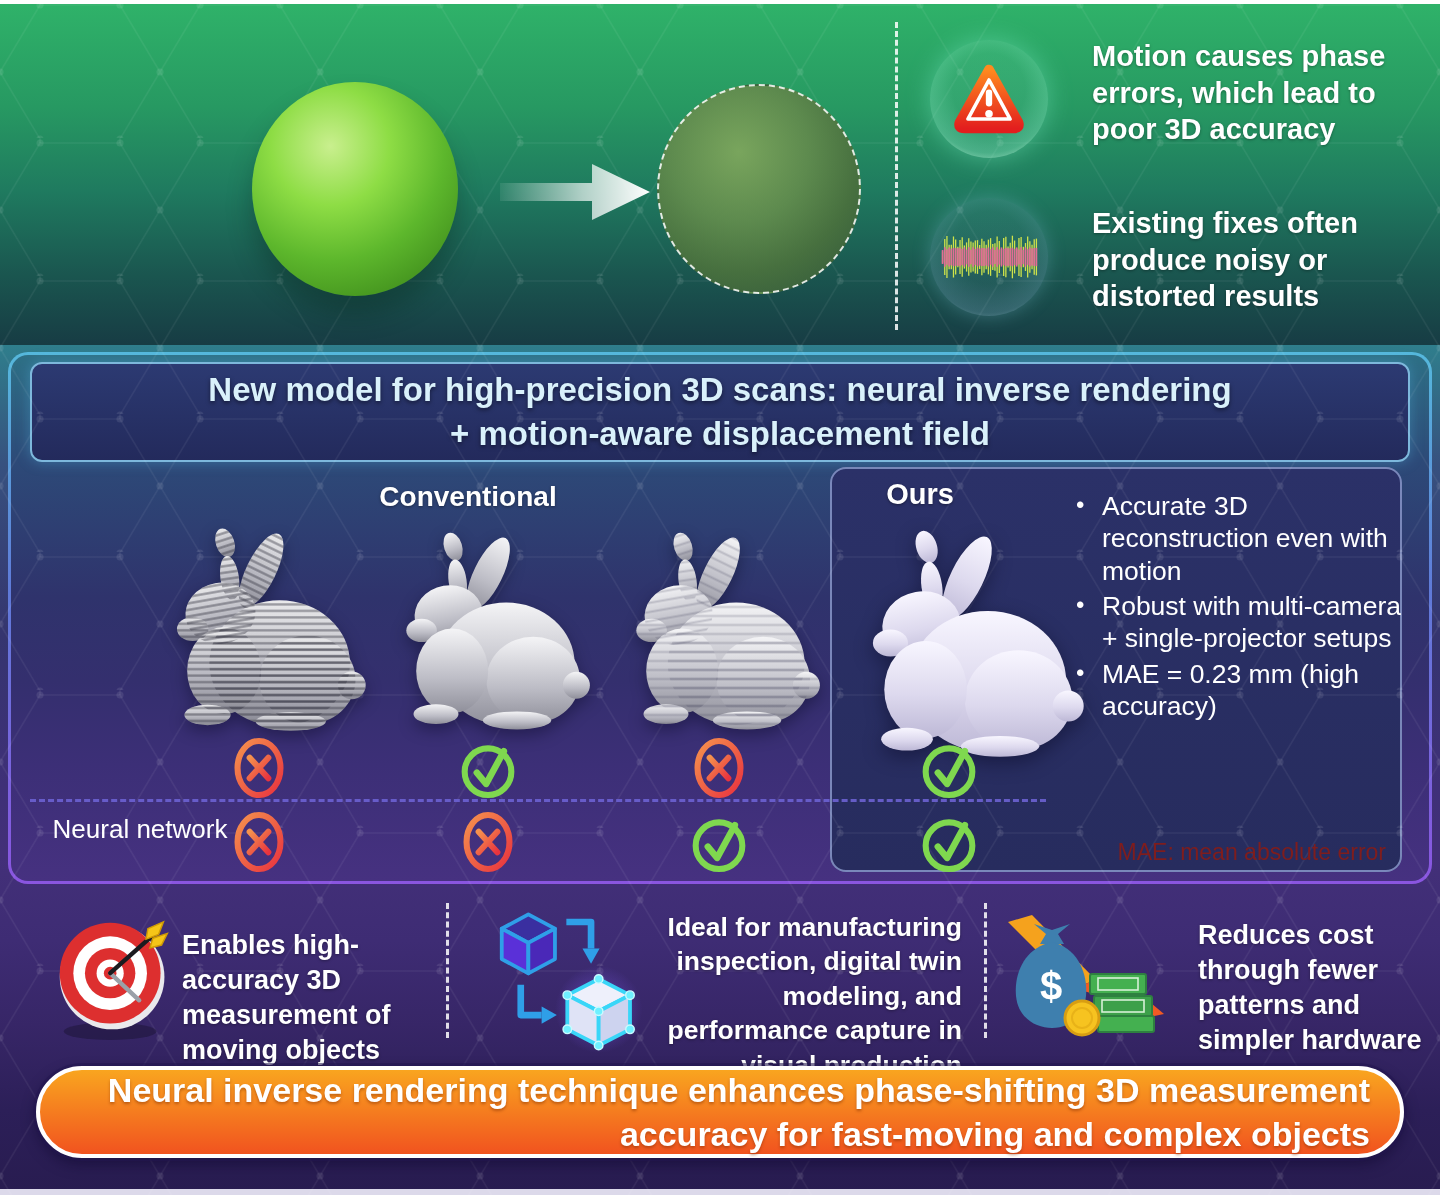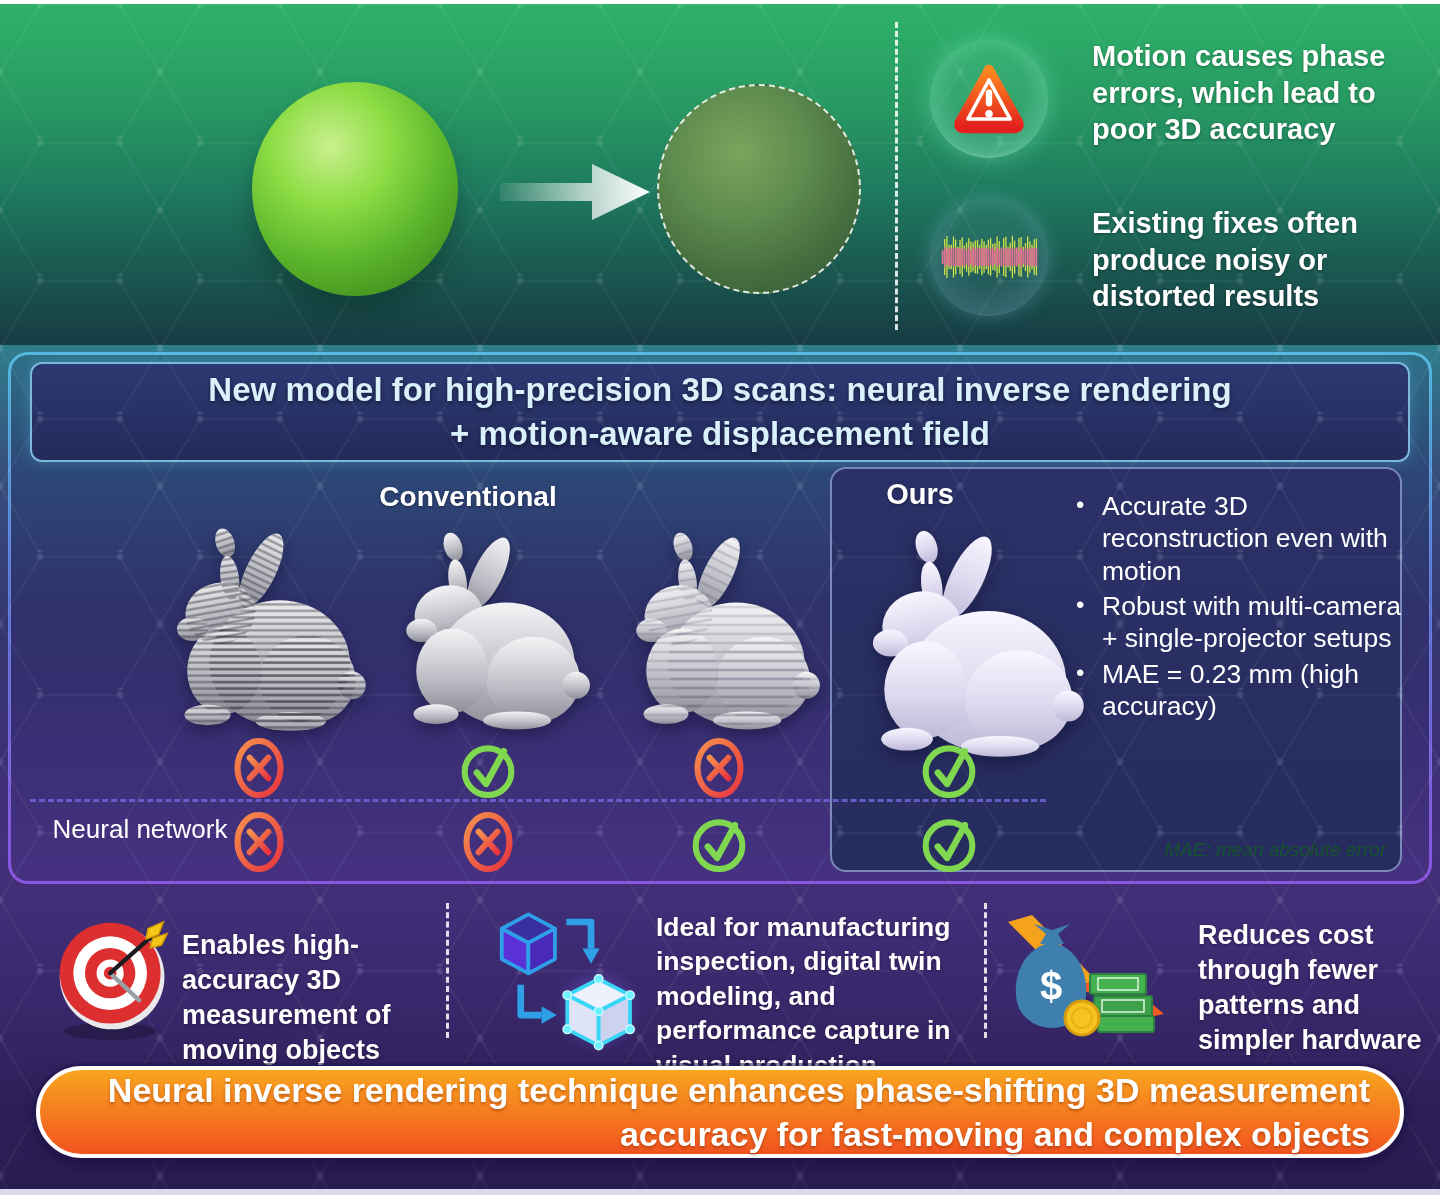--- a/index.html
+++ b/index.html
@@ -86,28 +86,28 @@
   .row-label-2{top:814px;}
 
   .mark{position:absolute;z-index:2;width:56px;height:64px;}
   .mark svg{width:100%;height:100%;}
 
   .table-divider{left:30px;top:799px;width:1016px;height:0;border-top:3px dashed rgba(108,98,210,.9);}
 
   .bullets{left:1072px;top:490px;width:336px;list-style:none;}
   .bullets li{position:relative;padding-left:30px;color:#fff;font-size:26.5px;line-height:1.22;margin-bottom:3px;}
   .bullets li::before{content:"•";position:absolute;left:4px;top:0;color:#fff;font-size:24px;}
-  .mae-footnote{left:1040px;top:839px;width:346px;color:#14532d;font-size:19px;text-align:right;font-style:italic;}
+  .mae-footnote{left:1040px;top:839px;width:346px;color:#7f1d1d;font-size:23px;text-align:right;}
 
   .benefit-divider{top:903px;height:135px;width:0;border-left:3px dashed rgba(255,255,255,.85);}
   .benefit-divider-1{left:446px;}
   .benefit-divider-2{left:984px;}
   .benefit-text{color:#fff;font-weight:bold;line-height:1.3;text-shadow:0 1px 3px rgba(0,0,0,.35);}
   .benefit-text-1{left:182px;top:928px;width:292px;font-size:27px;}
-  .benefit-text-2{left:656px;top:910px;width:306px;font-size:26.5px;}
+  .benefit-text-2{left:656px;top:910px;width:306px;font-size:26.5px;text-align:right;}
   .benefit-text-3{left:1198px;top:918px;width:240px;font-size:27px;}
   .icon-box{position:absolute;z-index:2;}
   .target-icon{left:52px;top:912px;width:126px;height:132px;}
   .cube-icon{left:492px;top:903px;width:162px;height:152px;}
   .cost-icon{left:998px;top:912px;width:180px;height:130px;}
 
   .conclusion-banner{left:36px;top:1066px;width:1368px;height:92px;border-radius:46px;
     background:linear-gradient(180deg,var(--concl-top) 0%,var(--concl-bottom) 100%);
     border:4px solid #fff;
     box-shadow:0 0 0 3px rgba(35,22,80,.55),0 6px 14px rgba(15,8,45,.55);

